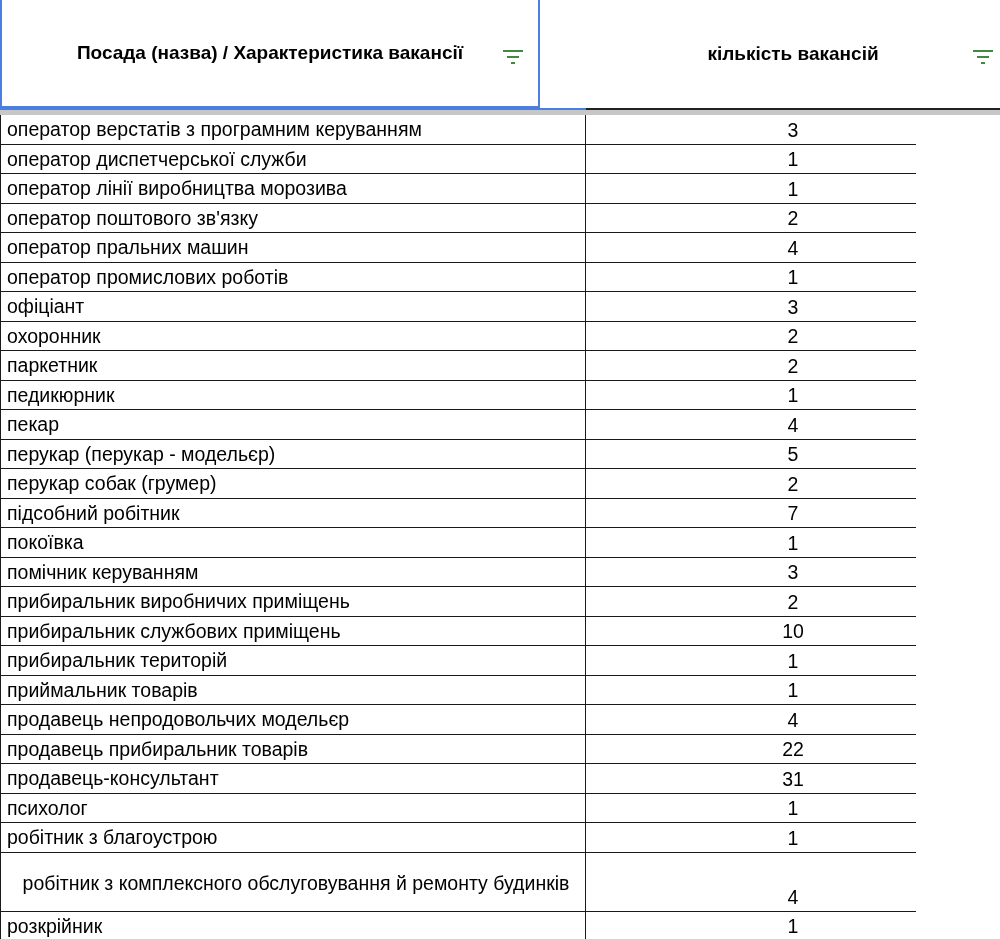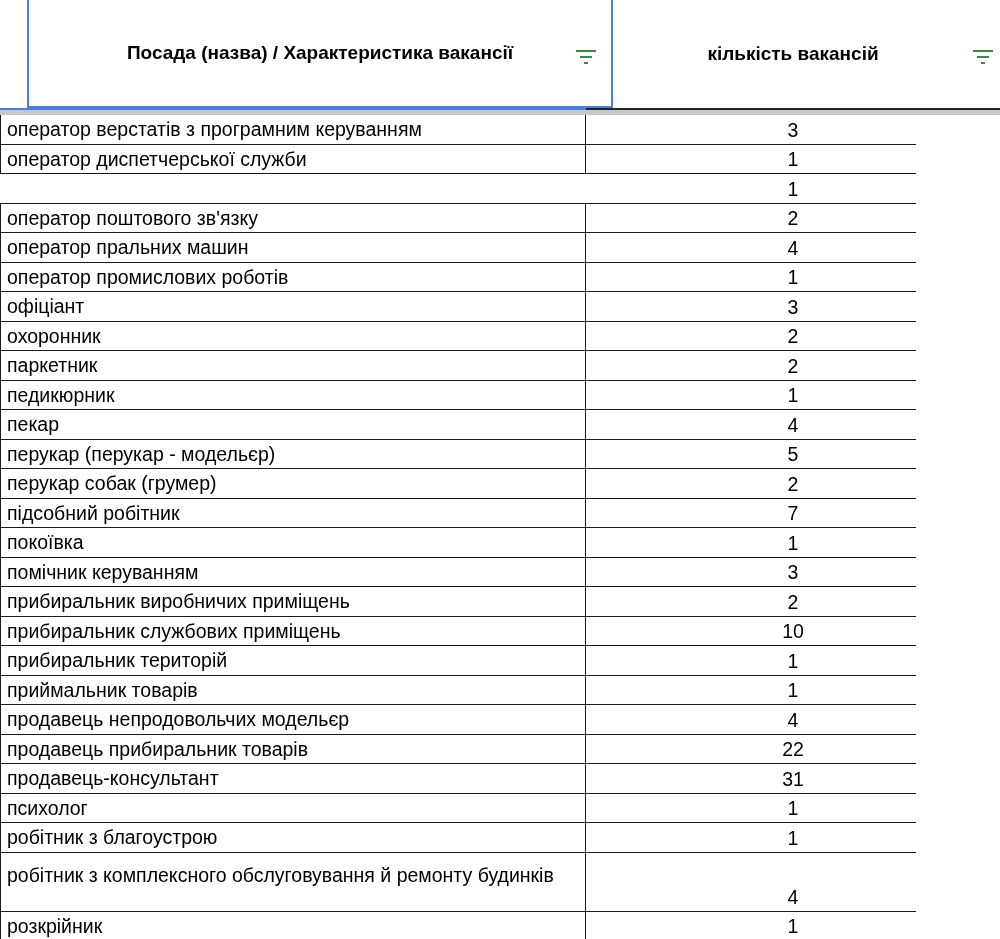--- a/index.html
+++ b/index.html
@@ -28,24 +28,23 @@
       height: 108px;
       display: flex;
       align-items: center;
       justify-content: center;
       font-weight: bold;
       font-size: 19px;
       box-sizing: border-box;
     }
     .hcell.col1 {
       left: 0;
-      width: 586px;
+      width: 540px;
       border: 2px solid #4a7ee0;
       border-top: none;
-      margin-left: 27px;
     }
     .hcell.col2 {
       left: 586px;
       width: 414px;
     }
     .filter-icon {
       position: absolute;
       width: 22px;
       height: 16px;
       top: 48px;
@@ -102,21 +101,22 @@
       box-sizing: border-box;
       padding-left: 6px;
       font-size: 19.5px;
       line-height: 29px;
       white-space: nowrap;
       overflow: hidden;
     }
     .row.tall .cell-name {
       white-space: normal;
       line-height: 29px;
-      padding-top: 8px;
+      padding-top: 16px;
+      text-align: center;
     }
     .cell-count {
       position: absolute;
       left: 586px; top: 0; bottom: 0;
       width: 414px;
       text-align: center;
       font-size: 19.5px;
       line-height: 29px;
       display: flex;
       align-items: flex-end;
@@ -162,20 +162,21 @@
         <span>3</span>
       </div>
     </div>
     <div class="row">
       <div class="cell-name">оператор диспетчерської служби</div>
       <div class="cell-count">
         <span>1</span>
       </div>
     </div>
     <div class="row">
+      <div class="cell-name">оператор лінії виробництва морозива</div>
       <div class="cell-count">
         <span>1</span>
       </div>
     </div>
     <div class="row">
       <div class="cell-name">оператор поштового зв'язку</div>
       <div class="cell-count">
         <span>2</span>
       </div>
     </div>

